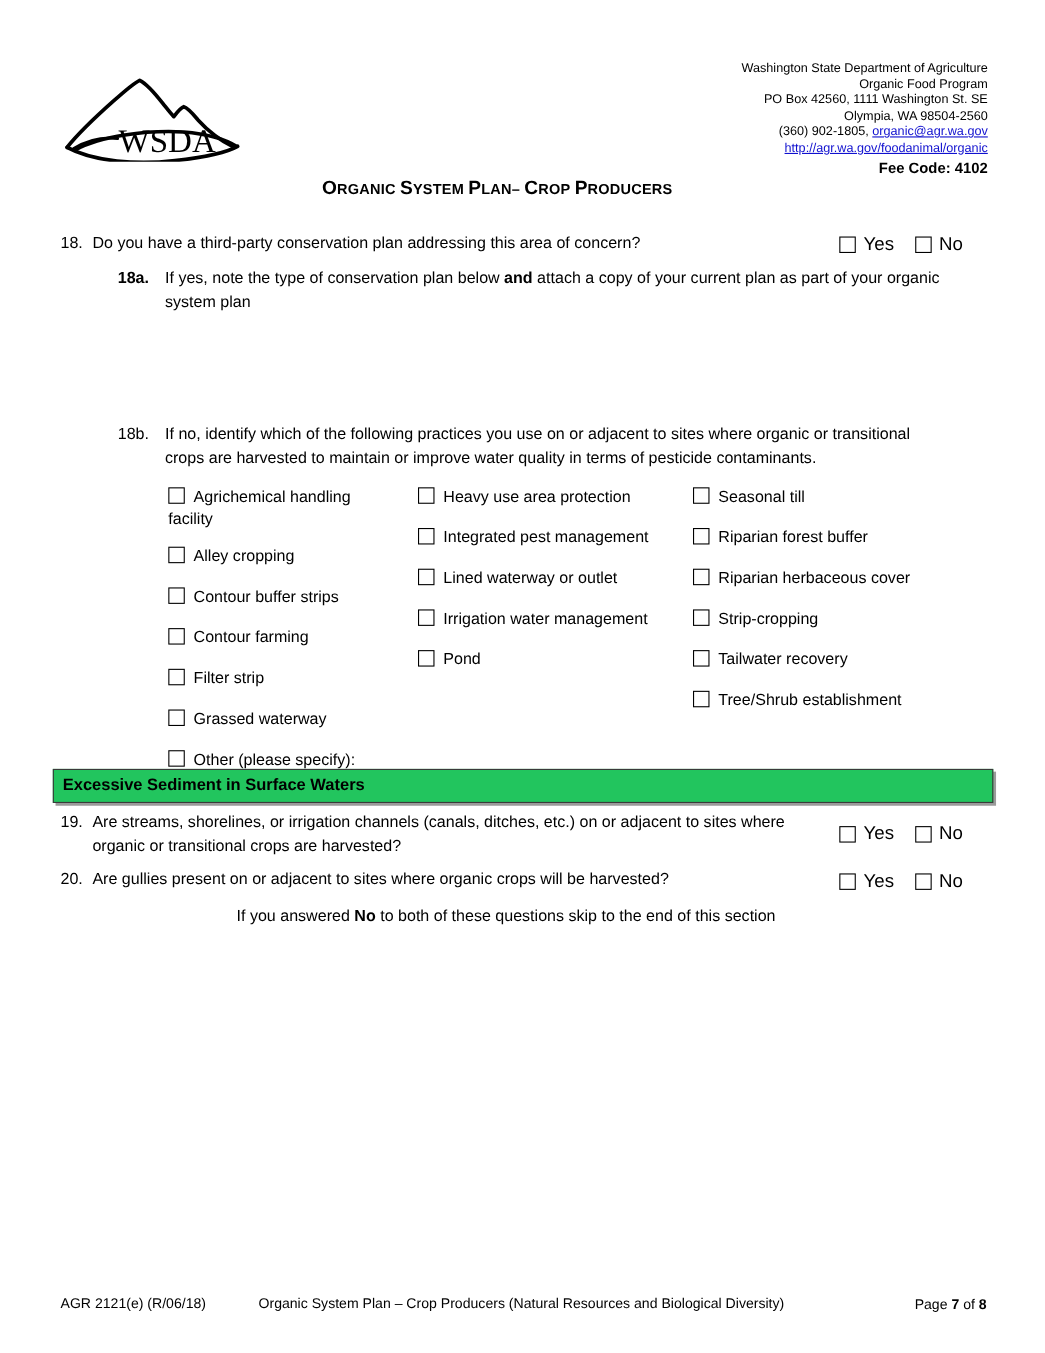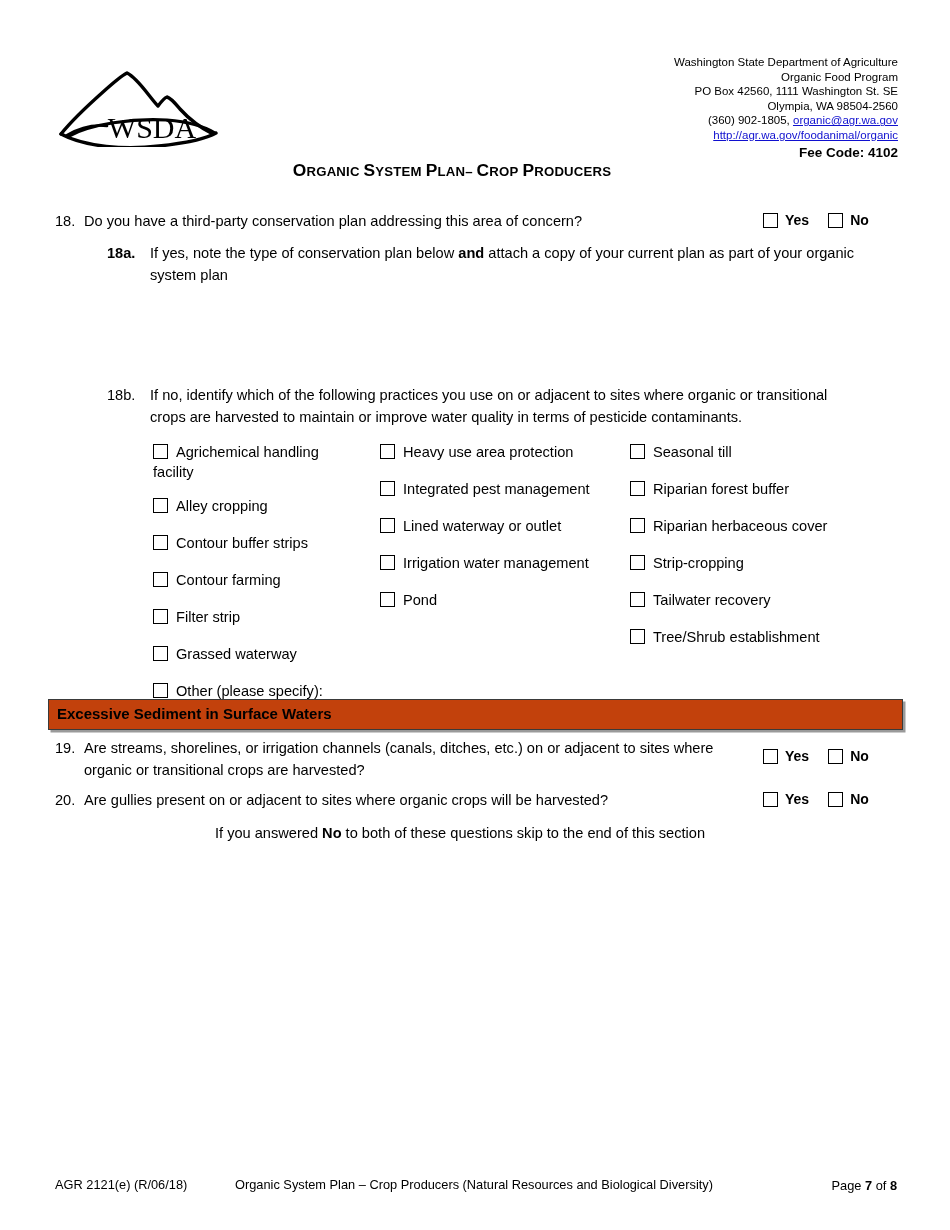--- a/index.html
+++ b/index.html
@@ -79,22 +79,21 @@
     font-size: 14.6px;
     line-height: 21.5px;
   }
   b { font-weight: bold; }
 
   
   .yesno {
     position: absolute;
     display: flex;
     align-items: center;
-    font-size: 14px;
-    font-weight: bold;
+    font-size: 17px;
   }
   .yesno .opt {
     display: flex;
     align-items: center;
   }
   .yesno .opt + .opt { margin-left: 19px; }
   .cbx {
     display: inline-block;
     width: 13px;
     height: 13px;
@@ -131,21 +130,21 @@
     margin-bottom: 14px;
   }
 
   
   .section-bar {
     position: absolute;
     left: 48px;
     top: 699px;
     width: 855px;
     height: 31px;
-    background: #c2410c;
+    background: #22c55e;
     border: 1px solid #3a3a3a;
     box-shadow: 2.5px 2.5px 0 #9a9a9a;
     box-sizing: border-box;
   }
   .section-bar .section-title {
     position: absolute;
     left: 8px;
     top: 5px;
     font-size: 15px;
     font-weight: bold;

